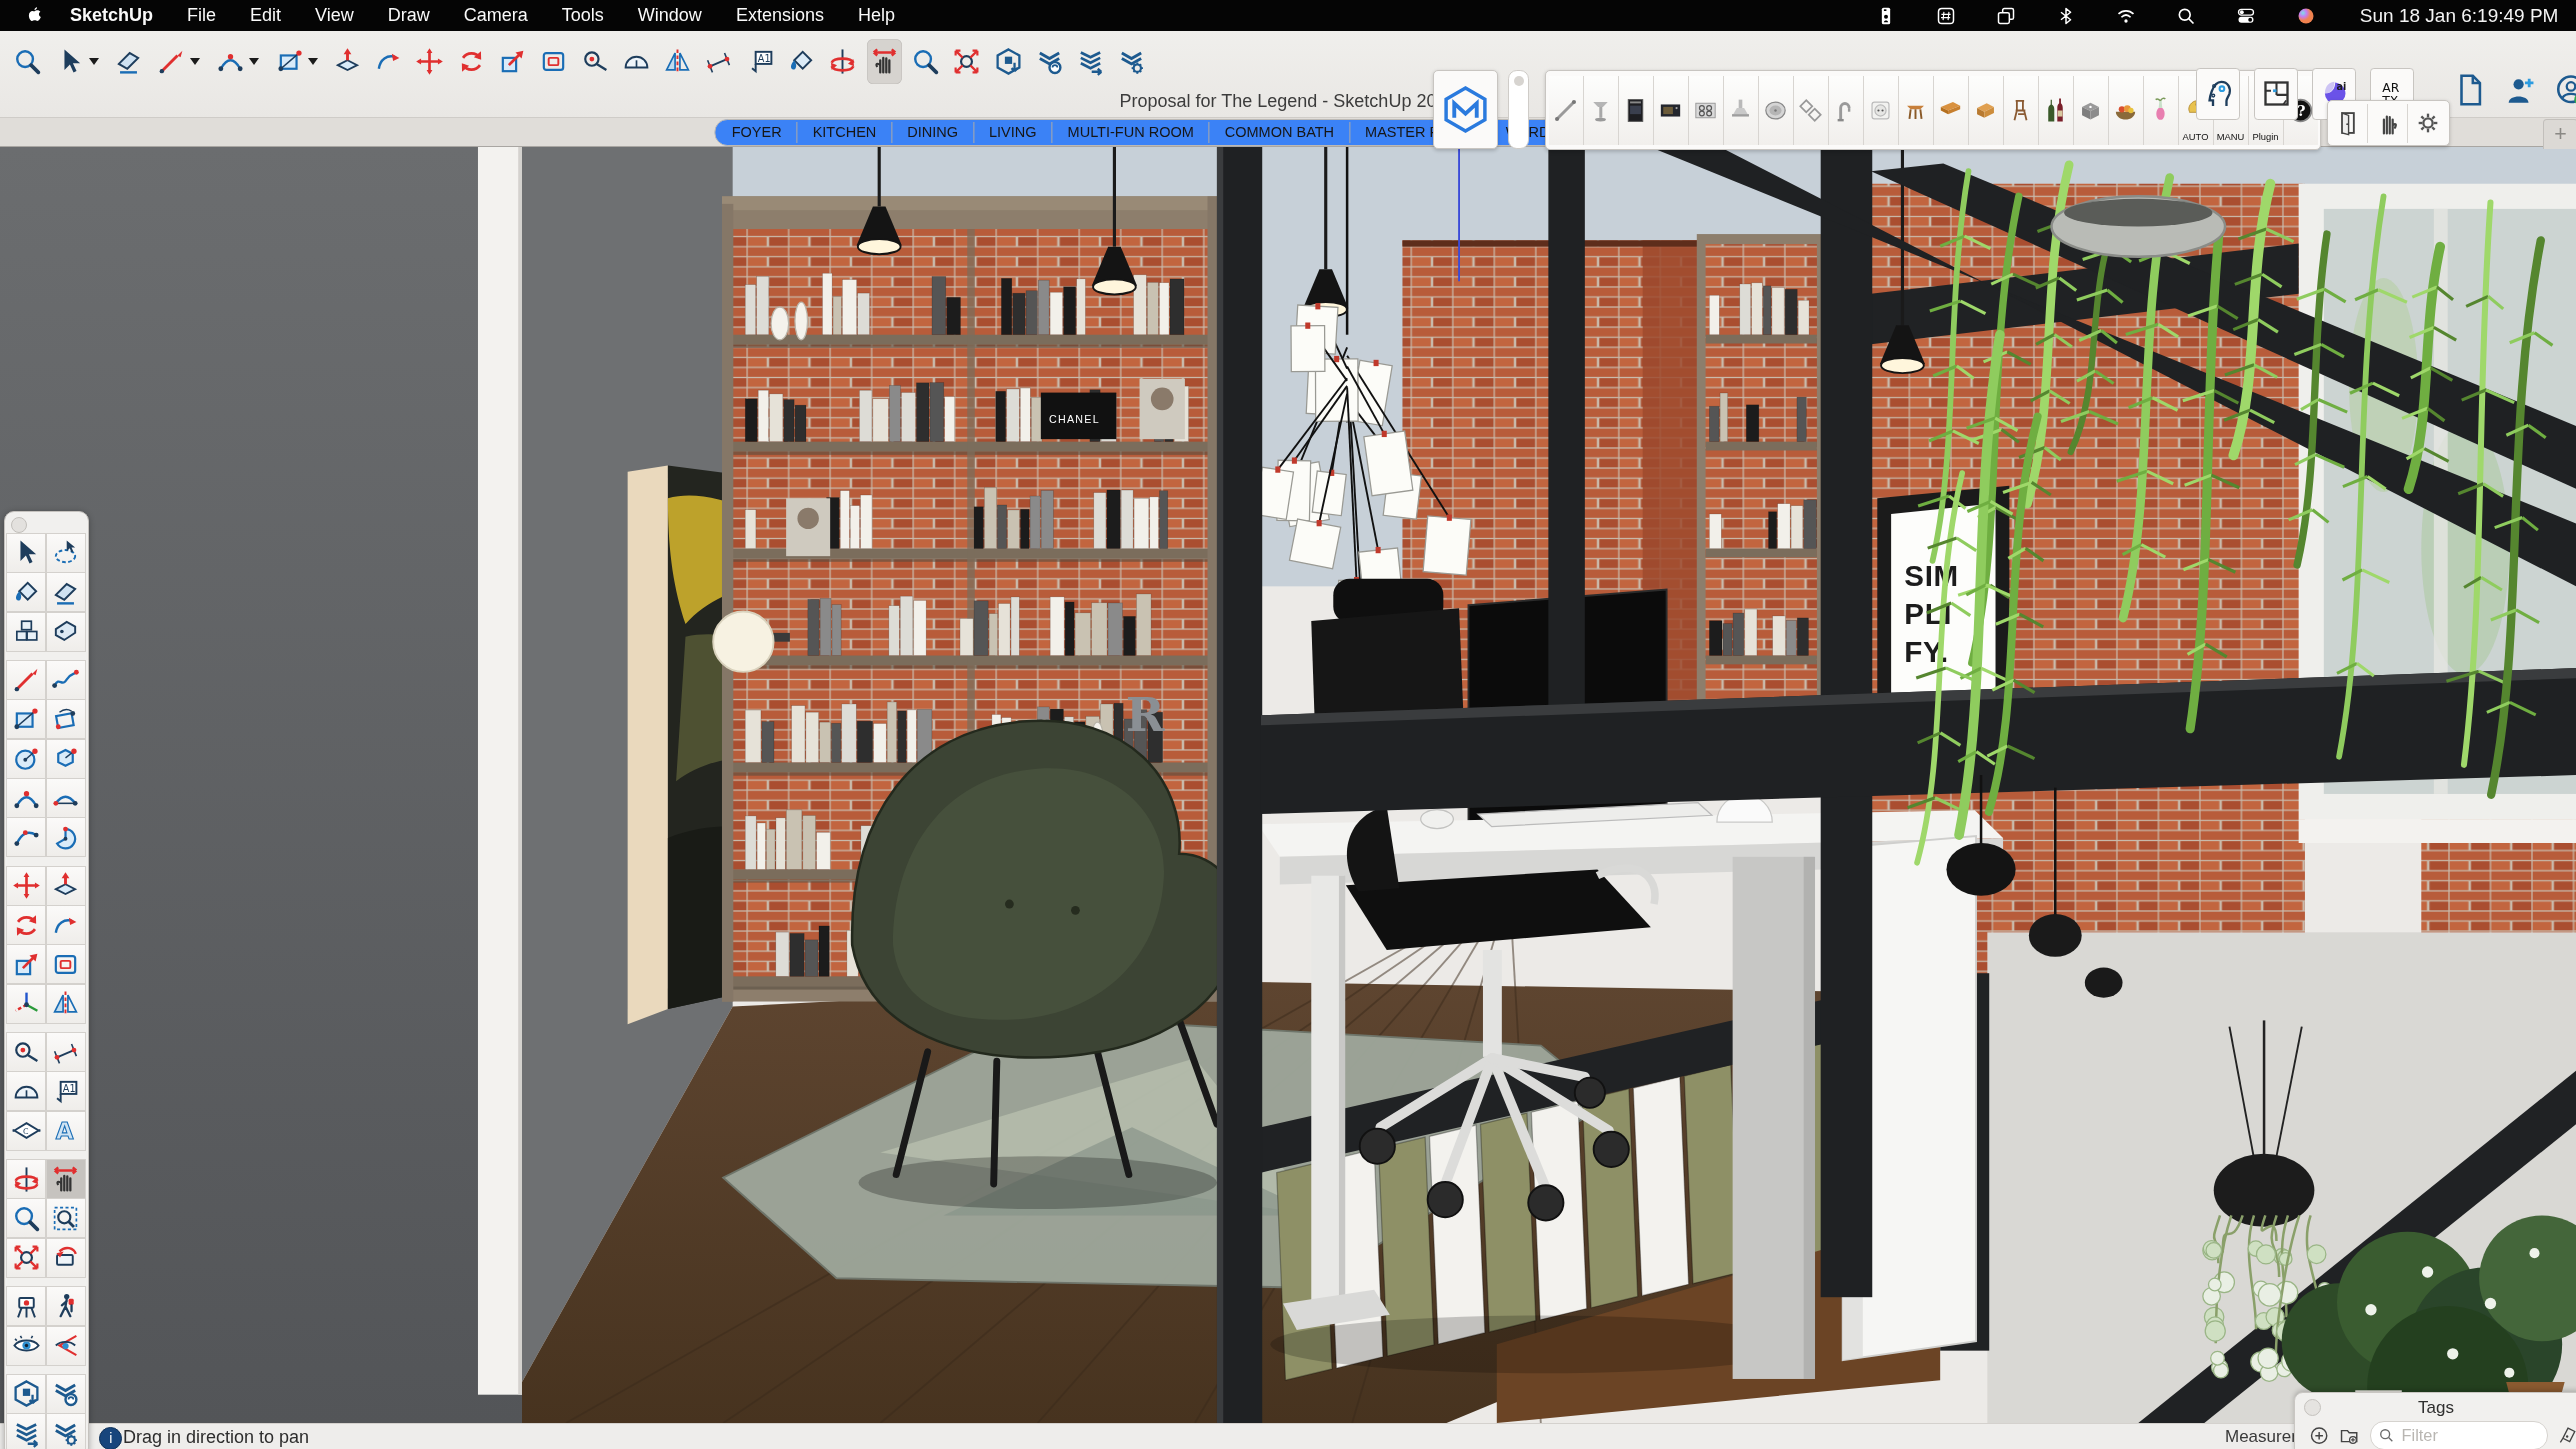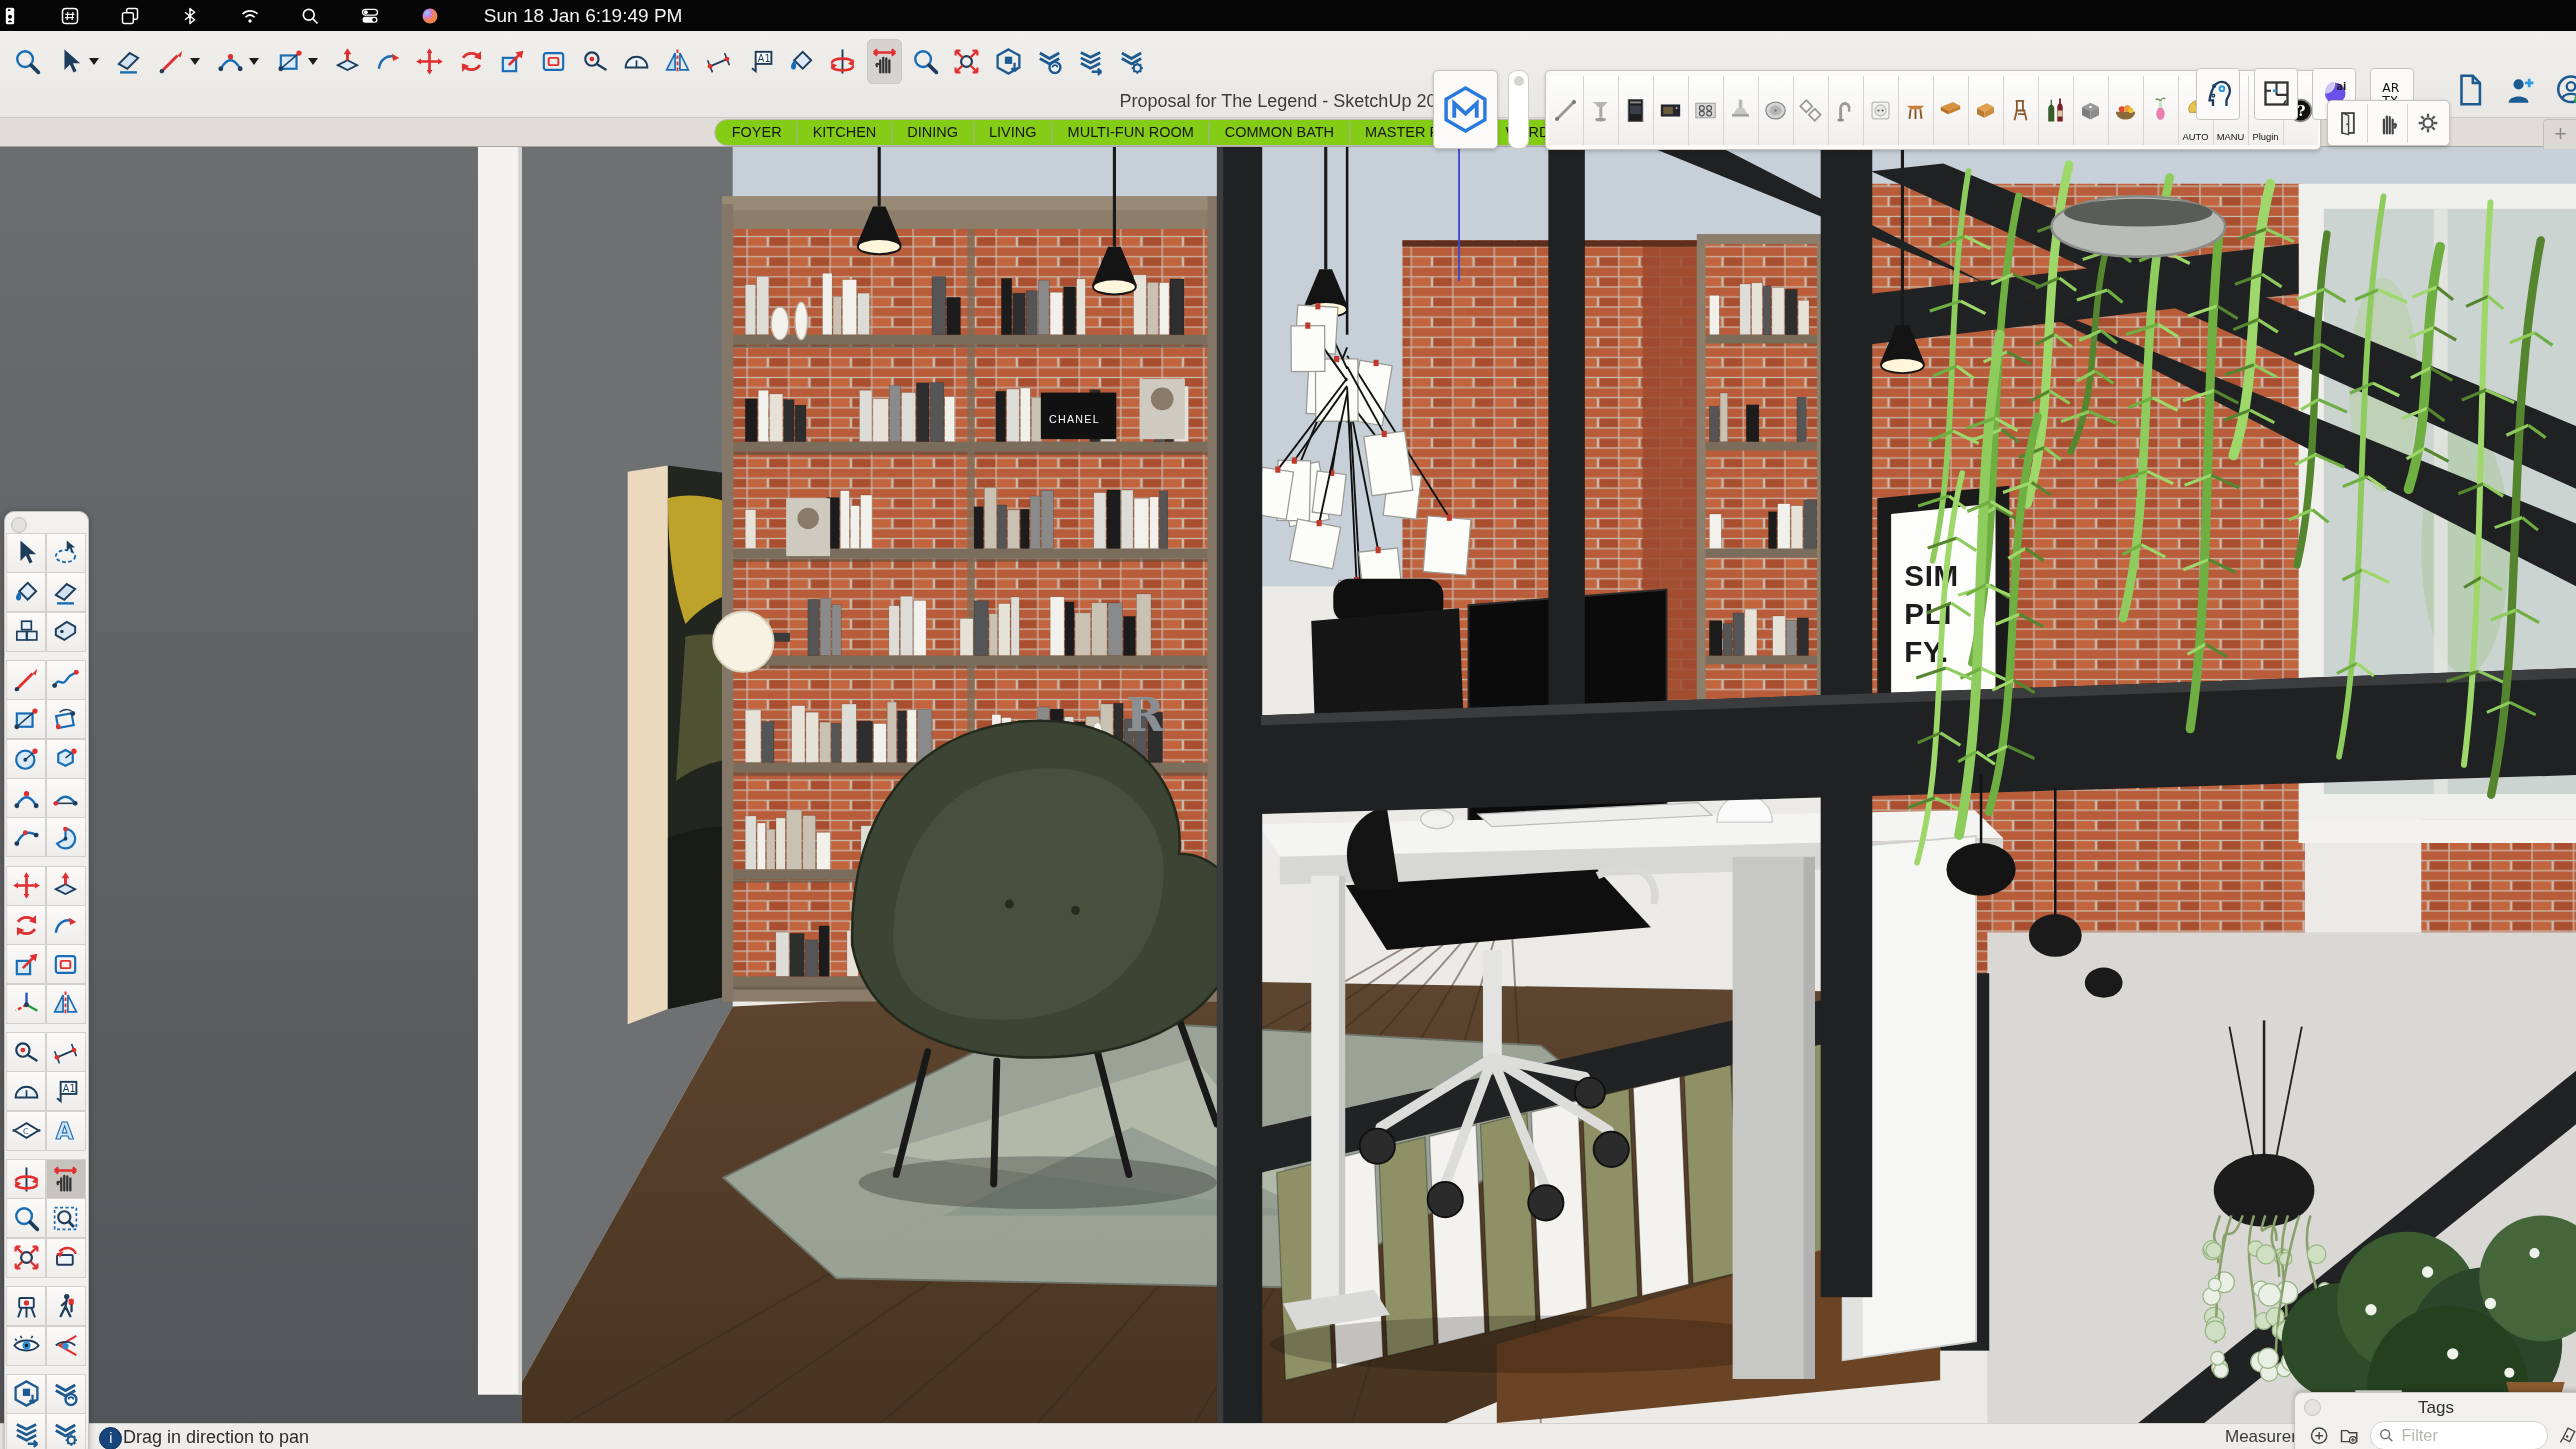--- a/index.html
+++ b/index.html
@@ -55,21 +55,21 @@
   #winctl svg{width:28px;height:28px}
   #acctIcons{position:absolute;left:2453px;top:42px;display:flex;gap:16.4px;align-items:center}
   #acctIcons svg{width:34px;height:34px}
   #plustab{left:2543px;top:88px;width:33px;height:29px;background:#dcd9d5;border:0.6px solid #c2bfbb;
     border-bottom:none;border-radius:3.8px 3.8px 0 0;display:flex;align-items:center;justify-content:center;
     color:#8a8884;font-size:21.4px}
 
   
   #tabsbar{left:0;top:117px;width:2576px;height:29px;background:#e0ddd9;border-bottom:1.3px solid #a9a6a2;z-index:29}
   #tabstrip{position:absolute;left:50%;top:1.9px;transform:translateX(-50%);height:25px;display:flex;
-    align-items:center;background:#84cc16;border:0.6px solid #bcb9b5;border-radius:13px;padding:0 1.3px}
+    align-items:center;background:#3b82f6;border:0.6px solid #bcb9b5;border-radius:13px;padding:0 1.3px}
   .tab{height:21.4px;display:flex;align-items:center;padding:0 15px;font-size:14.5px;color:#161616;
     border-left:0.6px solid #aeaba7;white-space:nowrap}
   .tab:first-child{border-left:none}
   .tab.active{background:#fff;border-radius:3.8px;border-left:none;box-shadow:0 0.6px 1.9px rgba(0,0,0,.25);
     margin:0 1.3px}
   #tabcaret{padding:0 12.6px;font-size:14px;color:#111}
 
   
   #viewport{left:0;top:146px;width:2576px;height:1277px;z-index:1}
 
@@ -851,20 +851,35 @@
         <circle cx="4030" cy="1760" r="8"></circle>
           <circle cx="3900" cy="1920" r="9"></circle>
           <circle cx="3990" cy="1950" r="8"></circle>
       </g>
       <polygon points="3985,1965 4078,1965 4060,2030 4002,2030" fill="#8a5a30"></polygon>
       <rect x="3745" y="1978" width="74" height="52" fill="#e8e6e0"></rect>
     </g>
   </svg>
 
   <div id="menubar" class="abs">
+    <div class="left" id="menuLeft">
+      <svg class="apple" viewBox="0 0 24 24">
+        <path fill="#fff" d="M15.8 2.6c.1 1.5-1.3 3.2-2.9 3.1-.2-1.4 1.3-3 2.9-3.1zM12.9 6.6c1.2 0 2-.8 3.4-.8 1.2 0 2.5.7 3.2 1.8-2.4 1.4-2 4.9.5 5.9-.6 1.7-2.1 4.4-3.8 4.4-1.2 0-1.6-.7-3-.7s-1.9.7-3 .7c-1.7 0-3.6-3.1-3.6-6.2 0-3.1 2.1-4.9 4-4.9 1 0 1.7.6 2.3.6z"></path>
+      </svg>
+    <span class="mitem app">SketchUp</span>
+        <span class="mitem">File</span>
+        <span class="mitem">Edit</span>
+        <span class="mitem">View</span>
+        <span class="mitem">Draw</span>
+        <span class="mitem">Camera</span>
+        <span class="mitem">Tools</span>
+        <span class="mitem">Window</span>
+        <span class="mitem">Extensions</span>
+        <span class="mitem">Help</span>
+      </div>
     <div class="right" id="menuRight">
       <svg viewBox="0 0 24 24" class="sic">
           <rect x="7" y="2" width="10" height="20" rx="2" fill="#fff"></rect>
           <circle cx="12" cy="13" r="2.4" fill="#000"></circle>
           <path d="M9.5 19.5 C9.5 16.8 14.5 16.8 14.5 19.5 Z" fill="#000"></path>
           <rect x="9.5" y="4" width="3" height="2" fill="#000"></rect>
         </svg>
         <svg viewBox="0 0 24 24" class="sic">
           <rect x="3" y="3" width="18" height="18" rx="4" fill="none" stroke="#fff" stroke-width="1.8"></rect>
           <path d="M9.5 7 L8.5 17 M15.5 7 L14.5 17 M6.5 10 H17.5 M6 14 H17" stroke="#fff" stroke-width="1.4"></path>

